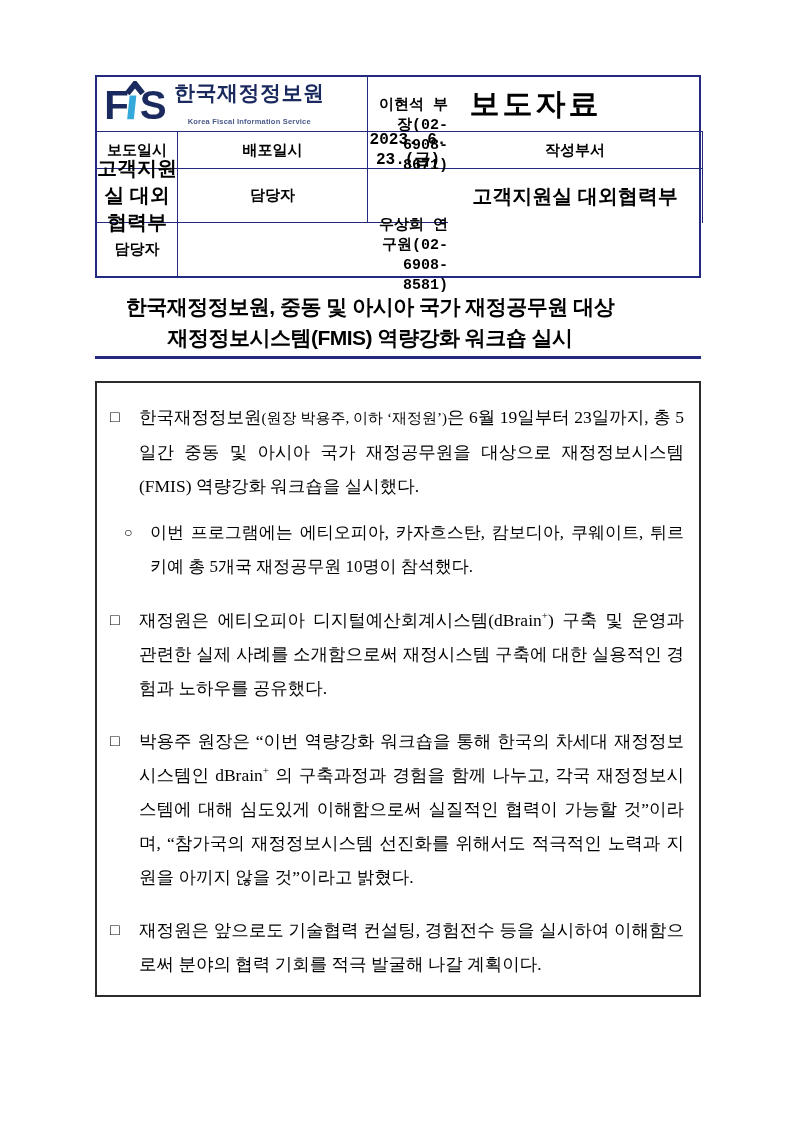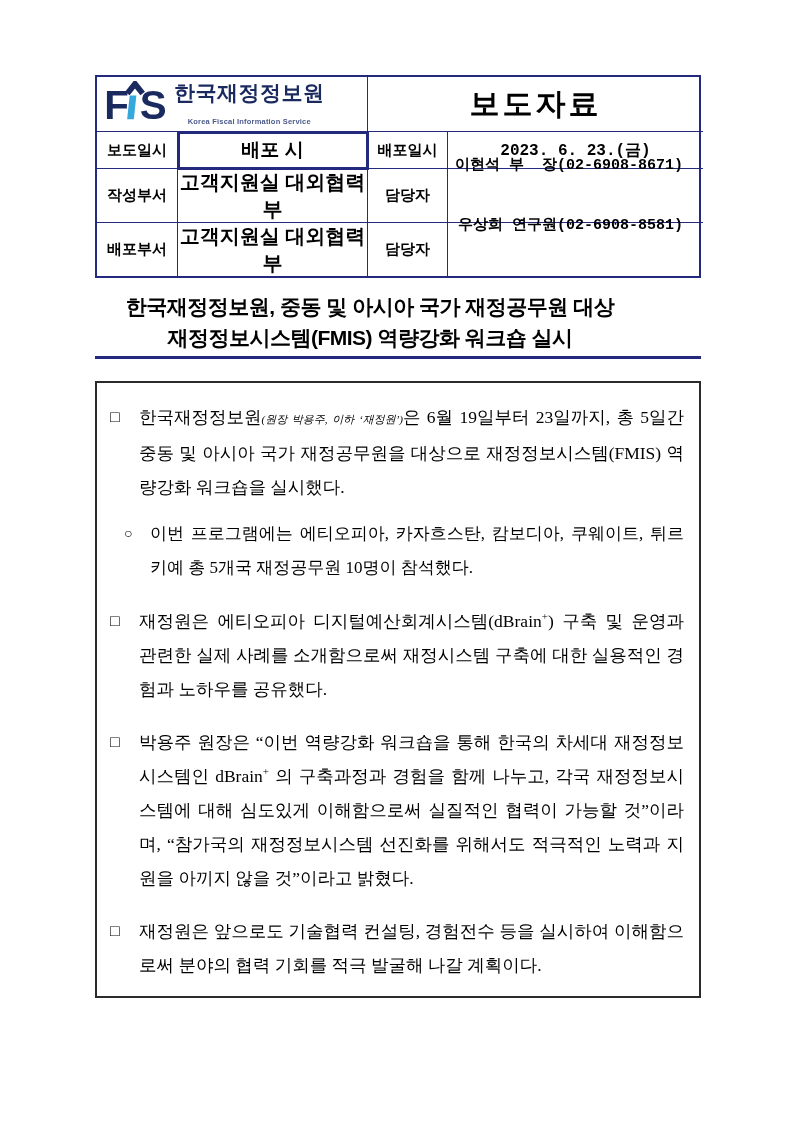--- a/index.html
+++ b/index.html
@@ -71,21 +71,21 @@
     font-family:"Liberation Serif","DejaVu Serif",serif;
     font-size:17.5px; line-height:34px;
     text-align:justify;
     margin-top:19px;
   }
   .para:first-child { margin-top:0; }
   .para.sub { margin-top:13px; padding-left:14px; font-size:17px; }
   .bullet { flex:none; width:29px; font-size:16px; }
   .para.sub .bullet { width:26px; font-size:14px; }
   .ptext { flex:1; }
-  .seg-small { font-size:11px;font-style:italic; }
+  .seg-small { font-size:15px; }
   sup.plus { font-size:11px; line-height:0; }
 </style>
 </head>
 <body>
 
 <div class="page">
 
   <div class="doc-table">
 
     <div class="cell logo-cell">
@@ -96,35 +96,33 @@
         <text x="37" y="40" font-family="Liberation Sans, DejaVu Sans, sans-serif" font-weight="bold" font-size="42" fill="#1a2a5e">S</text>
       </svg>
       <div class="org-text">
         <span class="org-name">한국재정정보원</span>
         <span class="org-sub">Korea Fiscal Information Service</span>
       </div>
     </div>
     <div class="cell doc-type-cell last-col">보도자료</div>
 
     <div class="cell label-cell">보도일시</div>
-    <div class="cell hl-cell">배포 시</div>
     <div class="cell label-cell">배포일시</div>
     <div class="cell date-cell last-col">2023. 6. 23.(금)</div>
 
     <div class="cell label-cell">작성부서</div>
     <div class="cell dept-cell">고객지원실 대외협력부</div>
     <div class="cell label-cell">담당자</div>
     <div class="cell contact-cell last-col">
       <div class="lines">
         <div>이현석 부  장(02-6908-8671)</div>
         <div>우상희 연구원(02-6908-8581)</div>
       </div>
     </div>
 
-    <div class="cell label-cell last-row">배포부서</div>
     <div class="cell dept-cell last-row">고객지원실 대외협력부</div>
     <div class="cell label-cell last-row">담당자</div>
     <div class="cell contact-cell last-col last-row">
       <div class="lines">
       </div>
     </div>
   </div>
 
   <div class="title-block">
     <div>한국재정정보원, 중동 및 아시아 국가 재정공무원 대상</div>

